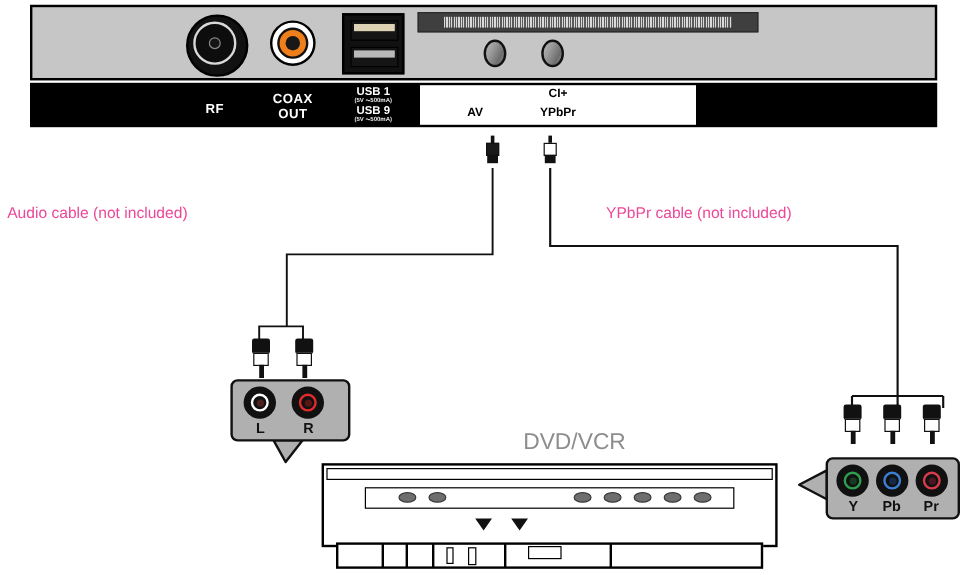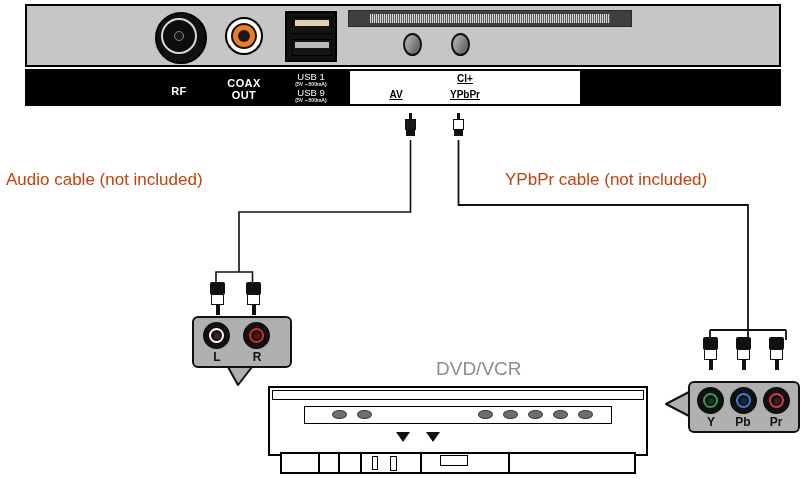--- a/index.html
+++ b/index.html
@@ -43,27 +43,27 @@
      background-image:linear-gradient(115deg,#b8b8b8 0%,#9a9a9a 35%,#6c6c6c 75%,#8f8f8f 100%);}
   #minijack-av{left:403px;top:33px;}
   #minijack-ypbpr{left:451px;top:33px;}
 
   
   #ci-label-box{left:350px;top:71px;width:230px;height:33px;background:#fff;}
 
   .plabel{position:absolute;color:#fff;font-size:11px;font-weight:700;letter-spacing:.4px;text-align:center;line-height:12px;}
   #label-rf{left:145px;top:85px;width:68px;text-align:center;}
   #label-coax{left:212px;top:77px;width:64px;}
-  .usb-name{position:absolute;color:#fff;font-size:9.5px;font-weight:400;text-align:center;width:56px;left:283px;line-height:10px;}
+  .usb-name{position:absolute;color:#fff;font-size:9.5px;font-weight:700;text-align:center;width:56px;left:283px;line-height:10px;}
   #label-usb1{top:72px;}
   #label-usb2{top:88px;}
   .usb-sub{position:absolute;color:#e8e8e8;font-size:5px;font-weight:700;text-align:center;width:62px;left:280px;line-height:6px;white-space:nowrap;}
   #sub-usb1{top:81px;}
   #sub-usb2{top:97px;}
-  .blabel{position:absolute;color:#000;font-size:10px;font-weight:700;text-align:center;line-height:11px;text-decoration:underline;}
+  .blabel{position:absolute;color:#000;font-size:10px;font-weight:700;text-align:center;line-height:11px;}
   #label-ci{left:404px;top:73px;width:122px;}
   #label-av{left:372px;top:89px;width:48px;}
   #label-ypbpr{left:430px;top:89px;width:70px;}
 
   
   #cables{left:0;top:0;width:806px;height:479px;}
 
   
   .plug{position:absolute;width:11px;height:28px;}
   .plug .tip{position:absolute;left:4px;top:0;width:3px;height:7px;background:#111;}
@@ -113,21 +113,21 @@
   #jack-pr .hole{background:#4a1620;}
 
   .jlabel{position:absolute;font-size:12px;font-weight:700;color:#111;text-align:center;width:34px;}
   #lbl-l{left:200px;top:350px;}
   #lbl-r{left:240px;top:350px;}
   #lbl-y{left:694px;top:415px;}
   #lbl-pb{left:726px;top:415px;}
   #lbl-pr{left:759px;top:415px;}
 
   
-  .note{position:absolute;color:#c2410c;font-size:17px;white-space:nowrap;}
+  .note{position:absolute;color:#ec4899;font-size:13px;white-space:nowrap;}
   #note-audio{left:6px;top:170px;}
   #note-ypbpr{left:505px;top:170px;}
   #note-dvd{left:436px;top:358px;color:#8d8d8d;font-size:19px;}
 
   
   #dvd-body{left:268px;top:386px;width:380px;height:70px;background:#fff;border:2px solid #000;box-sizing:border-box;}
   #dvd-top-slot{left:272px;top:390px;width:372px;height:10px;background:#fff;border:1.5px solid #000;box-sizing:border-box;}
   #dvd-btn-strip{left:304px;top:406px;width:308px;height:18px;background:#fff;border:1.5px solid #000;box-sizing:border-box;}
   .dvd-btn{position:absolute;width:15px;height:9px;border-radius:50%;background:#6e6e6e;border:1px solid #3a3a3a;box-sizing:border-box;top:410px;}
   .tri{position:absolute;width:0;height:0;border-left:7px solid transparent;border-right:7px solid transparent;border-top:10px solid #111;top:432px;}

